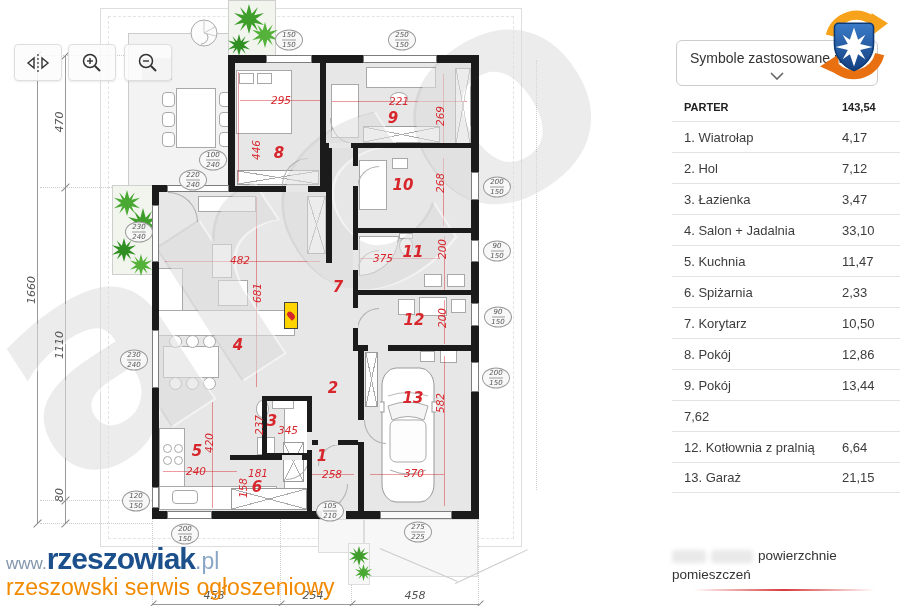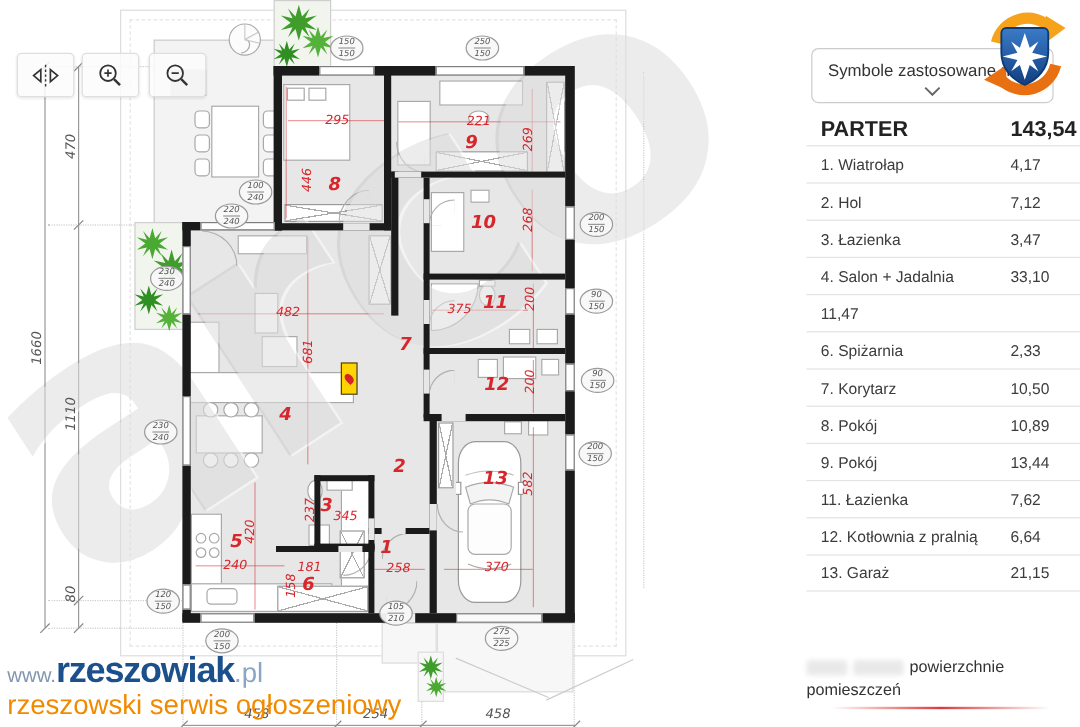--- a/index.html
+++ b/index.html
@@ -63,21 +63,21 @@
     justify-content:center;cursor:pointer;padding:0;}
   #gray-behind{position:absolute;left:142px;top:58px;width:30px;height:22px;background:#c9c9c9;z-index:9;}
   
   #legend-dd{position:absolute;left:676px;top:40px;width:202px;height:46px;background:#fff;border:1px solid #ccc;
     border-radius:6px;z-index:11;cursor:pointer;box-sizing:border-box;}
   #legend-dd .lbl{position:absolute;left:13px;top:9px;font-size:14px;color:#333;white-space:nowrap;
     overflow:hidden;width:180px;}
   #legend-dd svg{position:absolute;left:93px;top:31px;}
   #brand{position:absolute;left:818px;top:8px;width:72px;height:78px;z-index:12;}
   #tbl-head{position:absolute;left:672px;top:93px;width:228px;height:28px;display:flex;align-items:center;
-    padding:0 12px;box-sizing:border-box;font-size:18px;font-weight:bold;color:#222;z-index:11;}
+    padding:0 12px;box-sizing:border-box;font-size:11px;font-weight:bold;color:#222;z-index:11;}
   #tbl-head .v{width:46px;text-align:left;}
   #tbl-head .l{flex:1;}
   #area-rows{position:absolute;left:672px;top:121px;width:228px;z-index:11;}
   .trow{display:flex;align-items:center;height:31px;border-top:1px solid #e3e3e3;font-size:13px;color:#3c3c3c;
     padding:0 12px;box-sizing:border-box;background:#fff;}
   .trow:last-child{border-bottom:1px solid #e3e3e3;}
   .trow span:first-child{flex:1;}
   .trow span:last-child{width:46px;text-align:left;}
   #footnote{position:absolute;left:672px;top:546px;width:212px;font-size:13.5px;color:#333;line-height:19px;z-index:11;}
   .blur{display:inline-block;height:13px;background:#e9e9e9;border-radius:3px;filter:blur(2px);vertical-align:middle;margin-right:5px;}
@@ -476,40 +476,40 @@
       </div>
       <div class="trow">
         <span>3. Łazienka</span>
         <span>3,47</span>
       </div>
       <div class="trow">
         <span>4. Salon + Jadalnia</span>
         <span>33,10</span>
       </div>
       <div class="trow">
+        <span>5. Kuchnia</span>
         <span>11,47</span>
       </div>
       <div class="trow">
         <span>6. Spiżarnia</span>
         <span>2,33</span>
       </div>
       <div class="trow">
         <span>7. Korytarz</span>
         <span>10,50</span>
       </div>
       <div class="trow">
         <span>8. Pokój</span>
-        <span>10,89</span>
+        <span>12,86</span>
       </div>
       <div class="trow">
         <span>9. Pokój</span>
         <span>13,44</span>
       </div>
       <div class="trow">
-        <span>11. Łazienka</span>
         <span>7,62</span>
       </div>
       <div class="trow">
         <span>12. Kotłownia z pralnią</span>
         <span>6,64</span>
       </div>
       <div class="trow">
         <span>13. Garaż</span>
         <span>21,15</span>
       </div>

